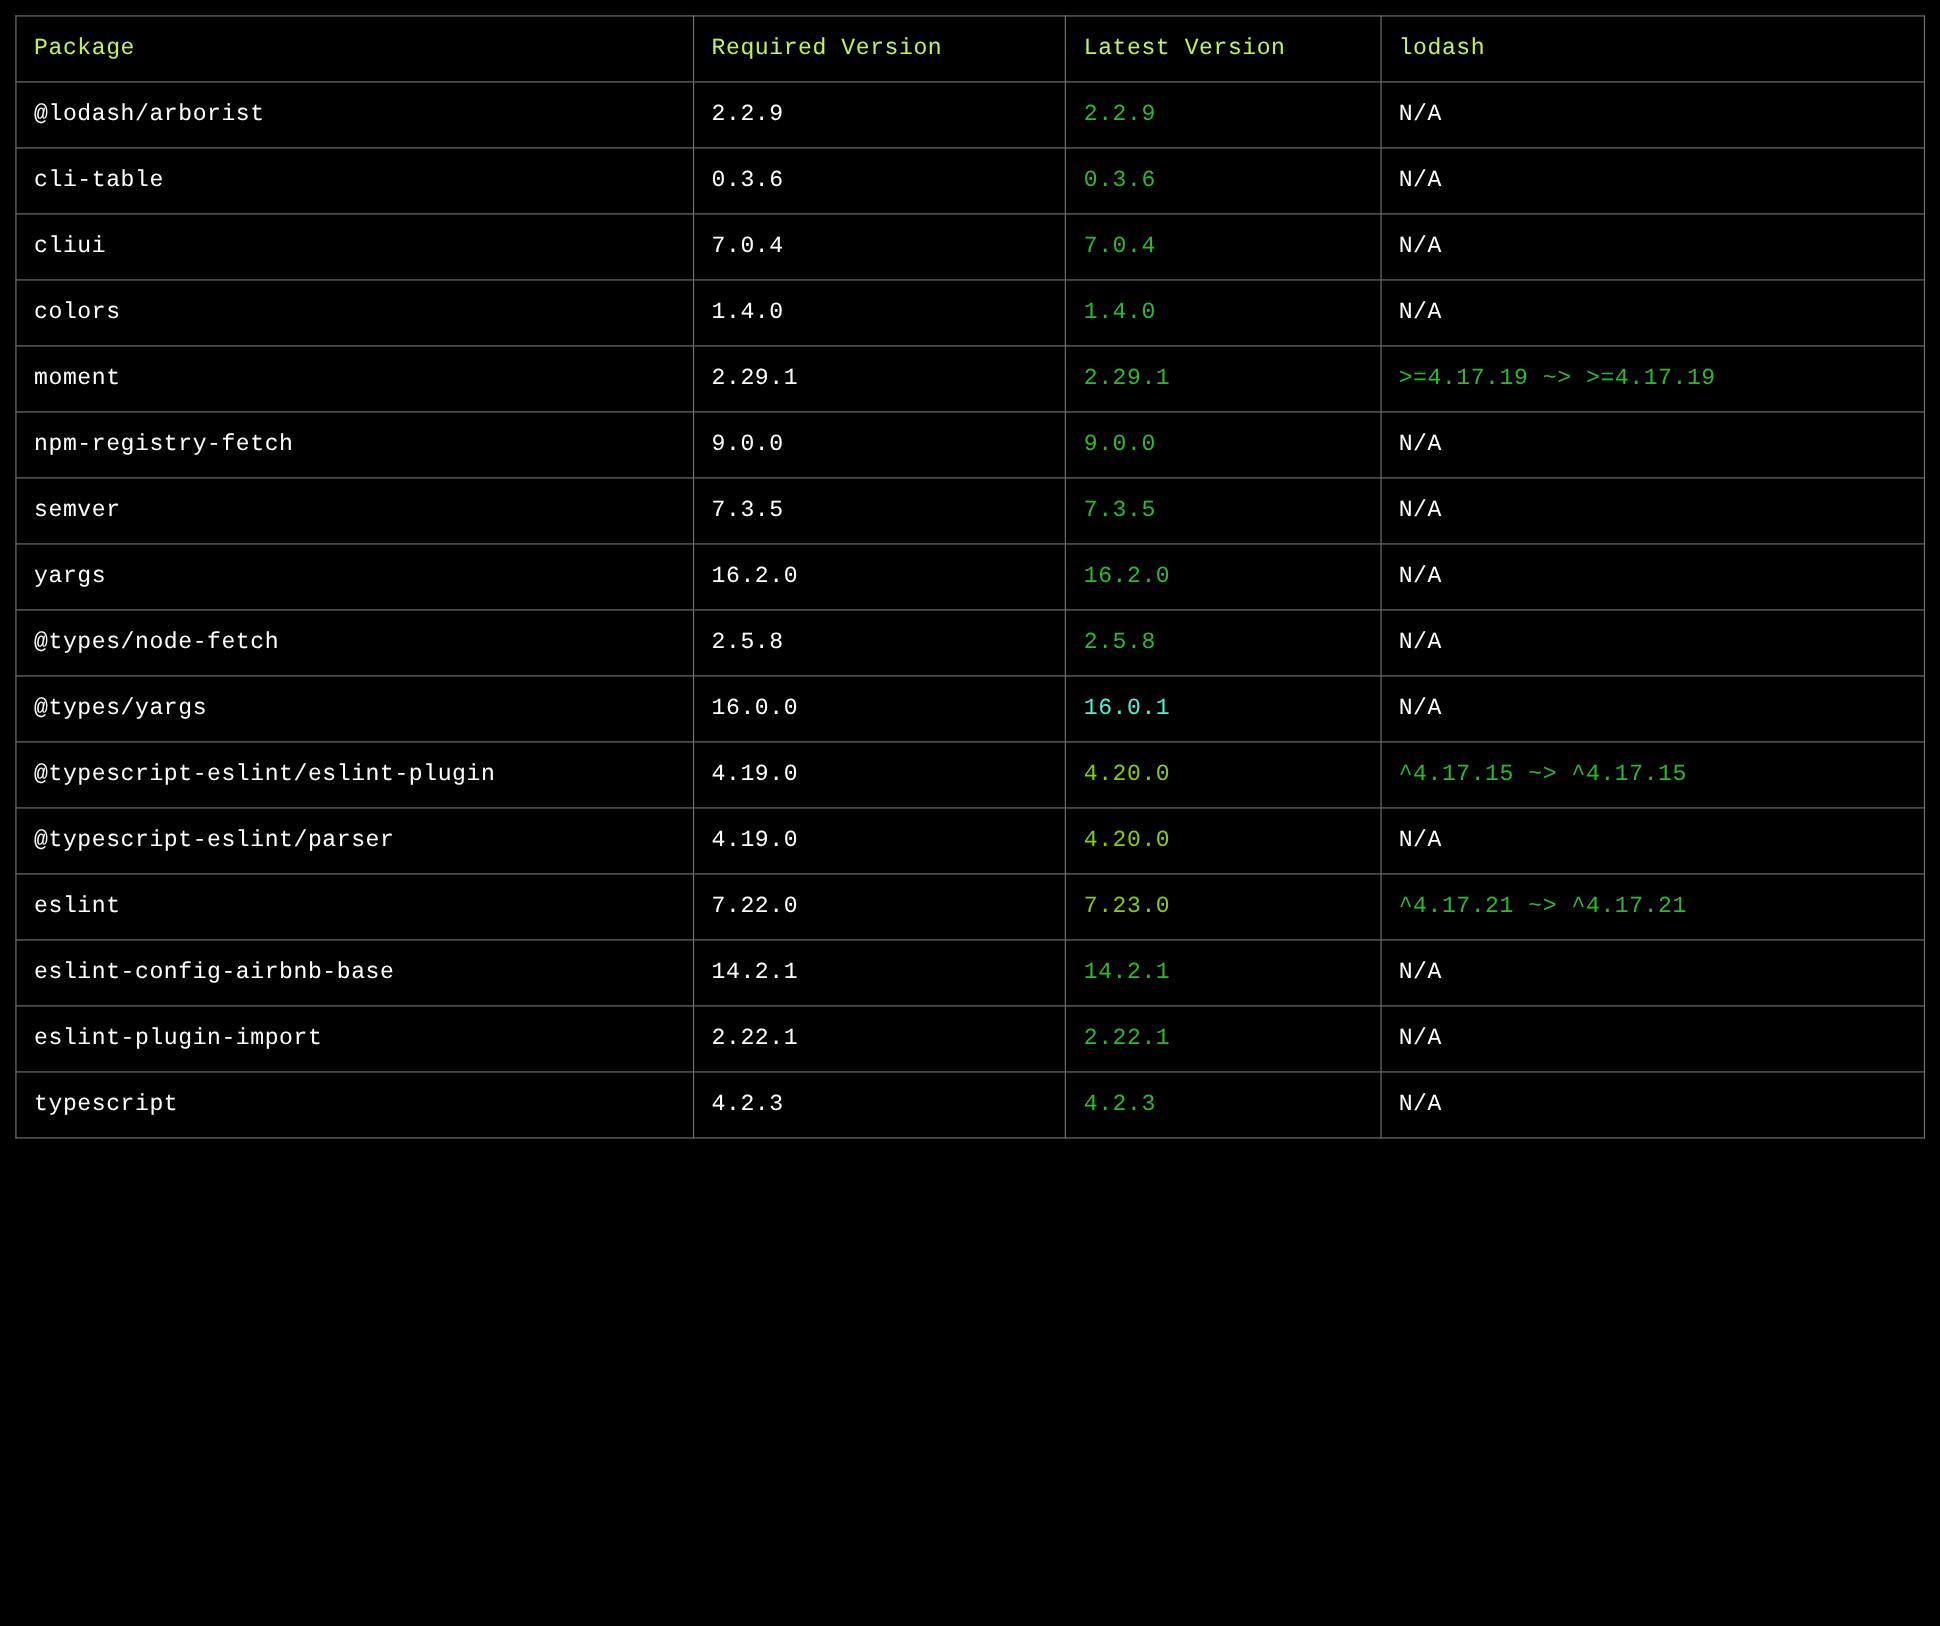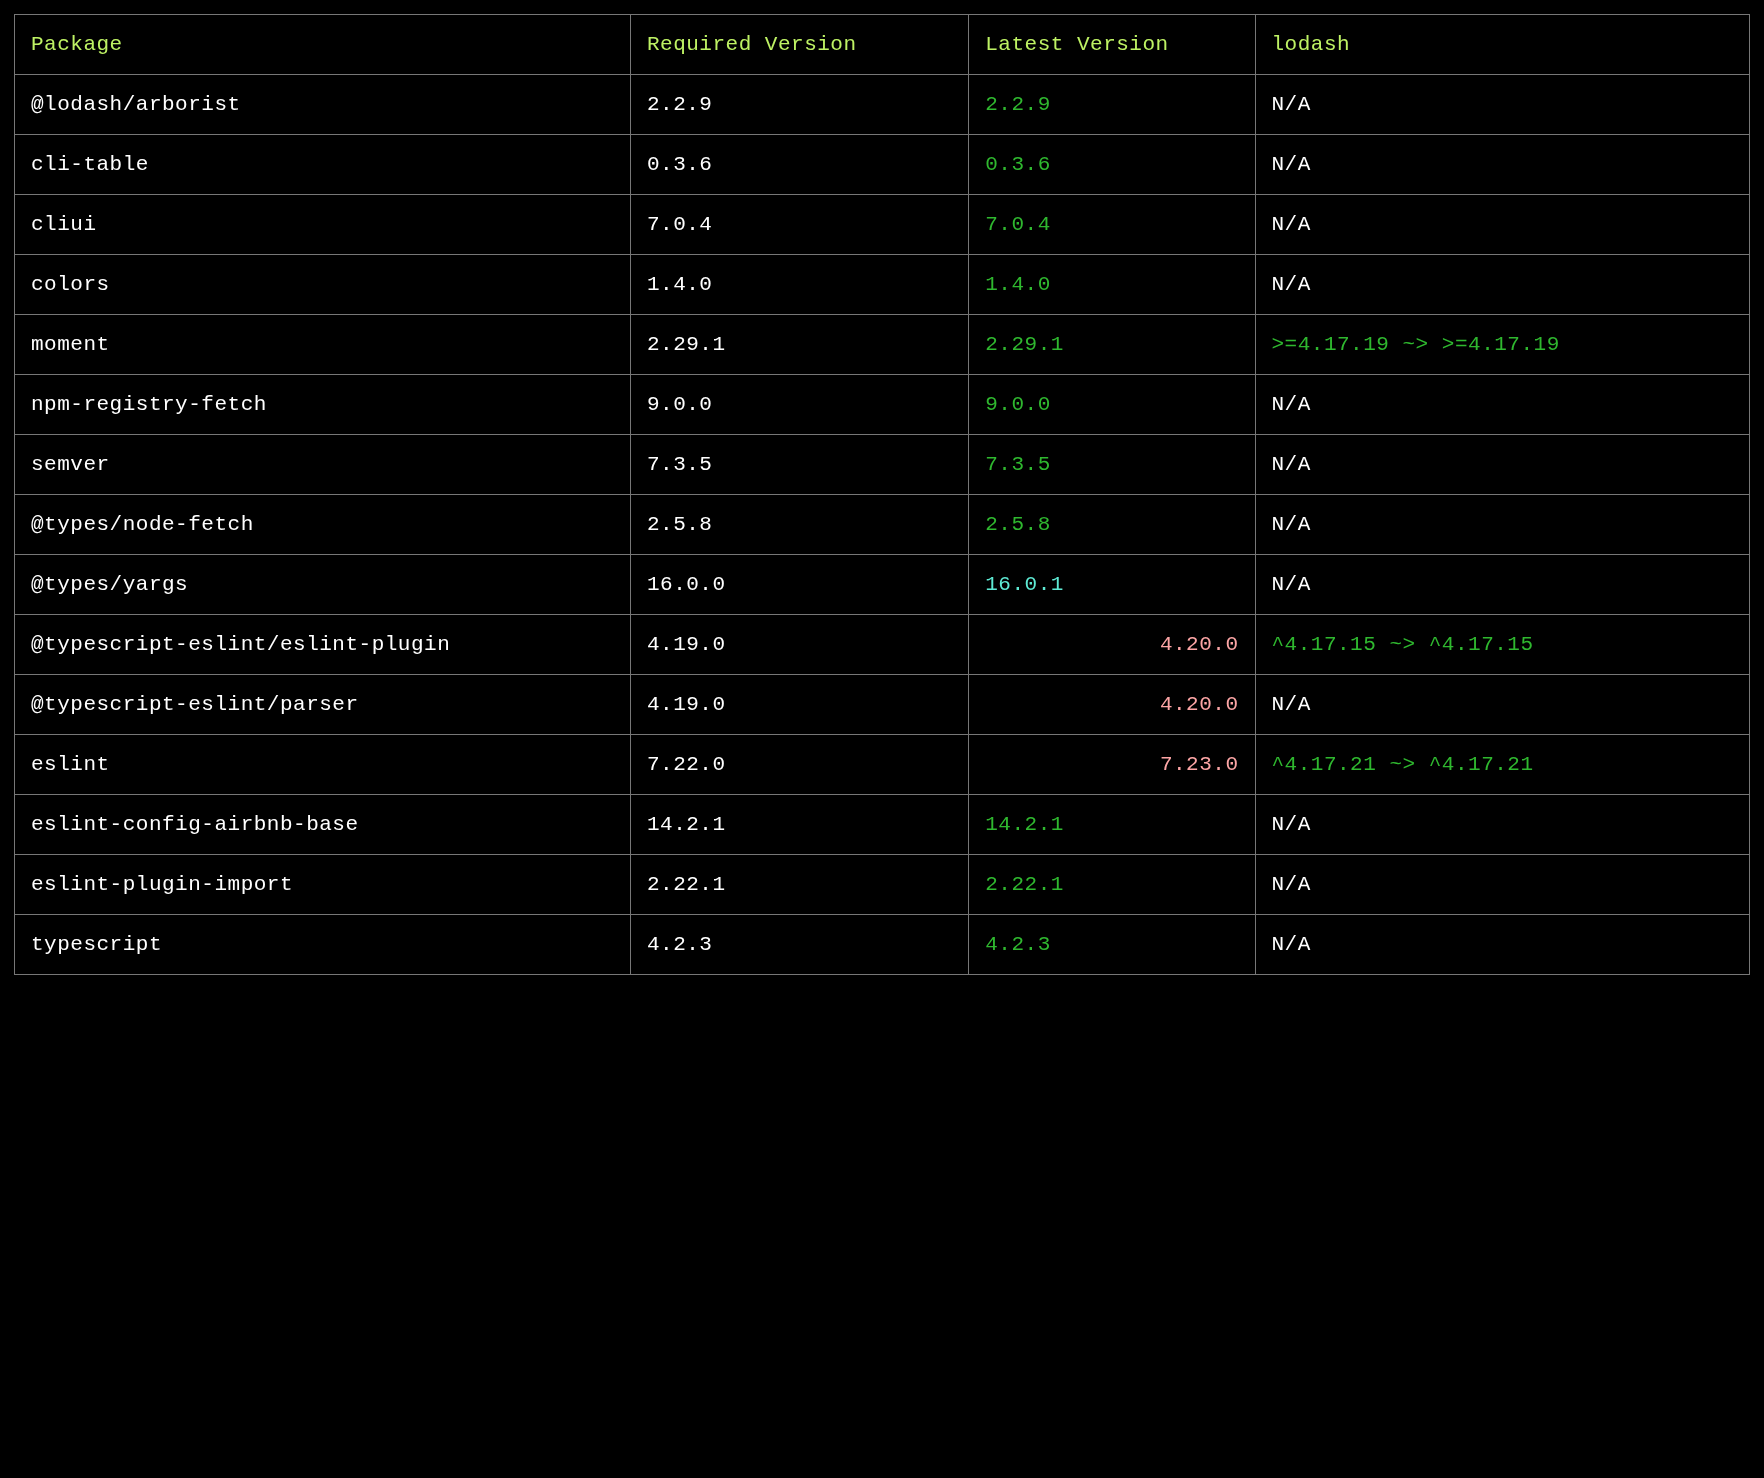--- a/index.html
+++ b/index.html
@@ -29,21 +29,21 @@
   th {
     color: #bef264;
   }
   col.col-package { width: 35.5%; }
   col.col-required { width: 19.5%; }
   col.col-latest   { width: 16.5%; }
   col.col-lodash   { width: 28.5%; }
 
   .c-white  { color: #ffffff; }
   .c-green  { color: #2fb82f; }
-  .c-yellow { color: #fca5a5; text-align: right; }
+  .c-yellow { color: #84cc16; }
   .c-blue   { color: #5eead4; }
 </style>
 </head>
 <body>
 
 <table>
   <colgroup>
     <col class="col-package">
     <col class="col-required">
     <col class="col-latest">
@@ -94,20 +94,26 @@
         <td class="c-green">9.0.0</td>
         <td class="c-white">N/A</td>
       </tr>
       <tr>
         <td class="c-white">semver</td>
         <td class="c-white">7.3.5</td>
         <td class="c-green">7.3.5</td>
         <td class="c-white">N/A</td>
       </tr>
       <tr>
+        <td class="c-white">yargs</td>
+        <td class="c-white">16.2.0</td>
+        <td class="c-green">16.2.0</td>
+        <td class="c-white">N/A</td>
+      </tr>
+      <tr>
         <td class="c-white">@types/node-fetch</td>
         <td class="c-white">2.5.8</td>
         <td class="c-green">2.5.8</td>
         <td class="c-white">N/A</td>
       </tr>
       <tr>
         <td class="c-white">@types/yargs</td>
         <td class="c-white">16.0.0</td>
         <td class="c-blue">16.0.1</td>
         <td class="c-white">N/A</td>

